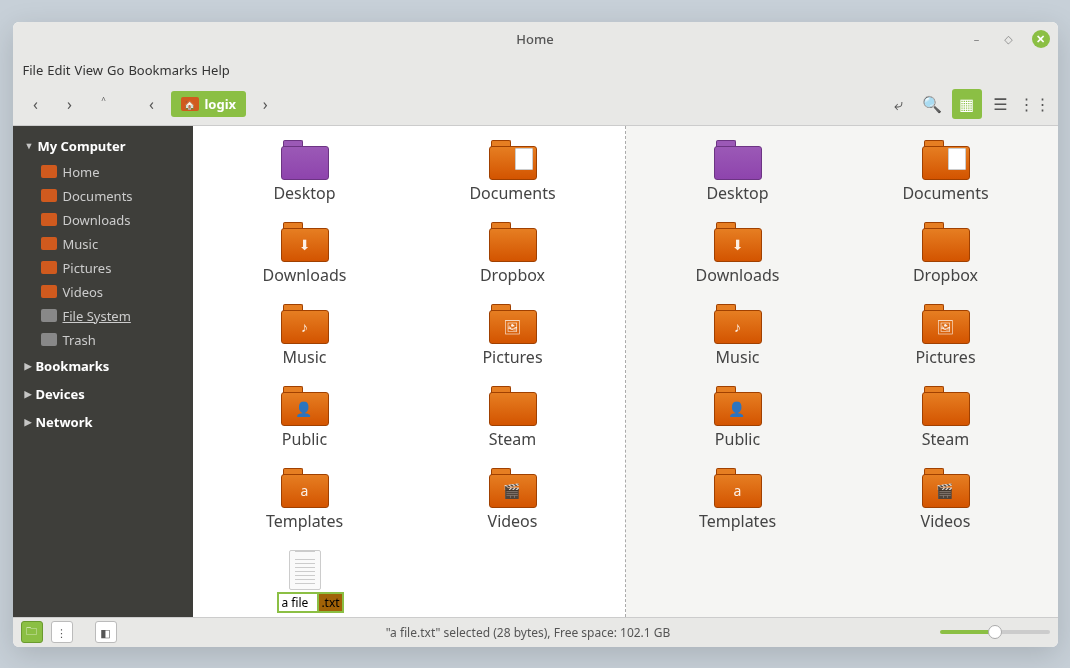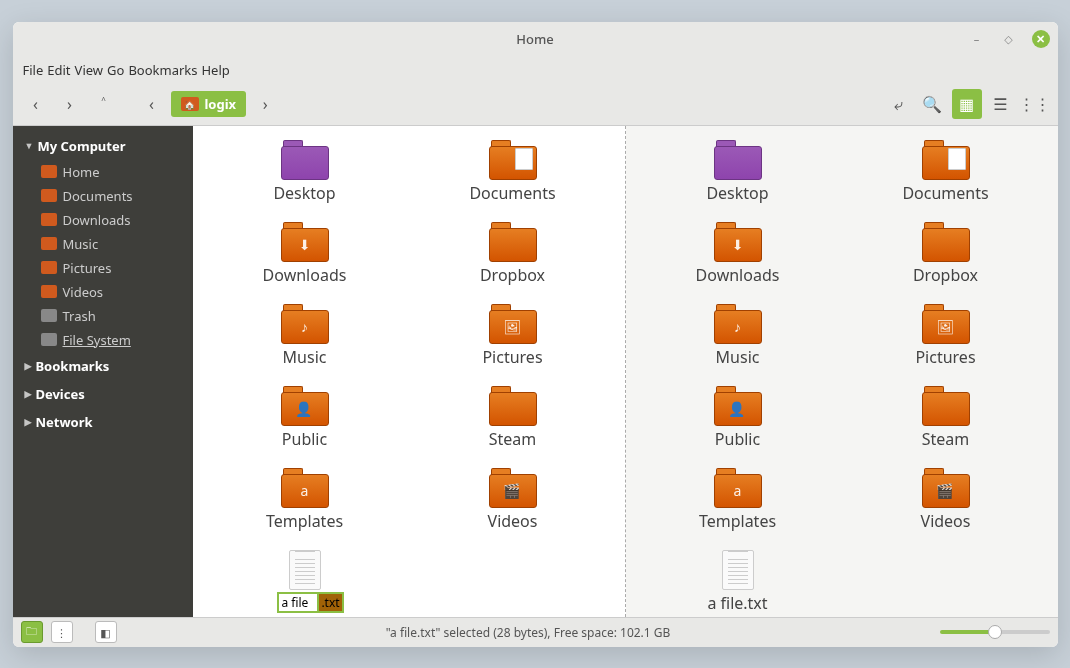--- a/index.html
+++ b/index.html
@@ -125,27 +125,27 @@
           <span>Music</span>
         </div>
       <div class="side-item">
           <div class="side-ico"></div>
           <span>Pictures</span>
         </div>
       <div class="side-item">
           <div class="side-ico"></div>
           <span>Videos</span>
         </div>
-      <div class="side-item">
-          <div class="side-ico gray"></div>
-          <span>Trash</span>
-        </div>
       <div class="side-item fsitem">
           <div class="side-ico gray"></div>
           <span>File System</span>
+        </div>
+      <div class="side-item">
+          <div class="side-ico gray"></div>
+          <span>Trash</span>
         </div>
       <div class="side-section">
           <span class="tri">▶</span>
           <span>Bookmarks</span>
         </div>
       <div class="side-section">
           <span class="tri">▶</span>
           <span>Devices</span>
         </div>
       <div class="side-section">
@@ -315,24 +315,20 @@
               <div class="item-label">Templates</div>
             </div>
             <div class="item">
               <div class="folder-icon">
                 <div class="folder-tab"></div>
                 <div class="folder-body"></div>
                 <div class="folder-decor">🎬</div>
               </div>
               <div class="item-label">Videos</div>
             </div>
-            <div class="item">
-              <div class="file-icon-box"></div>
-              <div class="item-label">a file.txt</div>
-            </div>
           </div>
         </div>
     </div>
 
   </div>
 
   <div class="statusbar">
     <div class="status-btn green">
         <span>🗀</span>
       </div>

